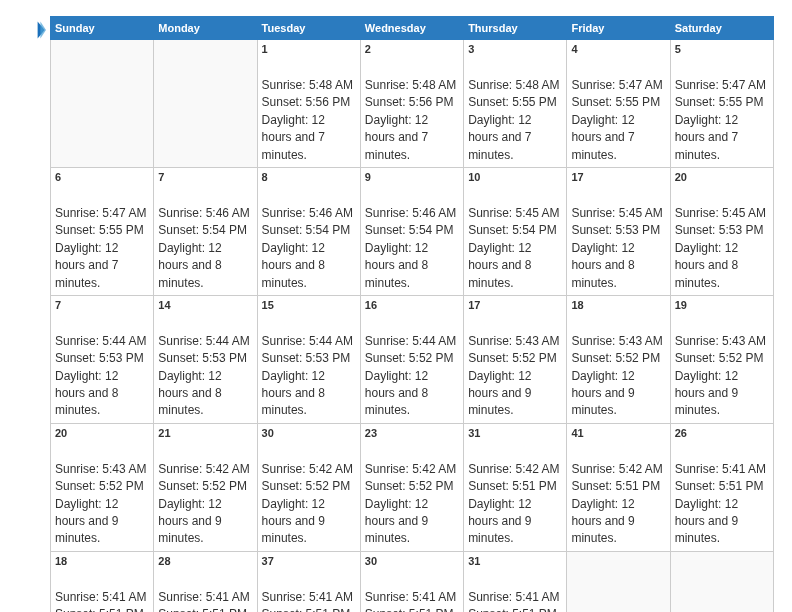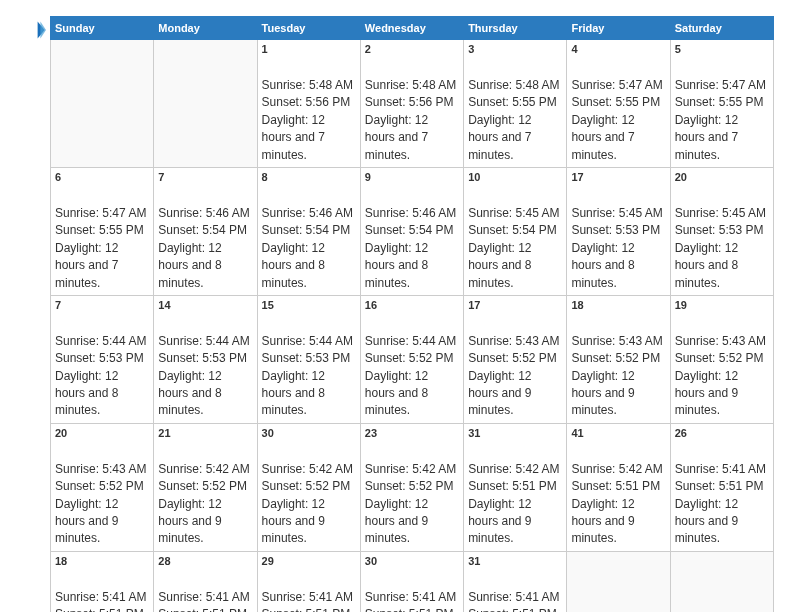--- a/index.html
+++ b/index.html
@@ -248,21 +248,21 @@
         <tr class="week-row">
           <td>
             <span class="day-num">18</span>
             <div class="day-info">Sunrise: 5:41 AM<br>Sunset: 5:51 PM<br>Daylight: 12 hours and 9 minutes.</div>
           </td>
           <td>
             <span class="day-num">28</span>
             <div class="day-info">Sunrise: 5:41 AM<br>Sunset: 5:51 PM<br>Daylight: 12 hours and 10 minutes.</div>
           </td>
           <td>
-            <span class="day-num">29</span>
+            <span class="day-num">37</span>
             <div class="day-info">Sunrise: 5:41 AM<br>Sunset: 5:51 PM<br>Daylight: 12 hours and 10 minutes.</div>
           </td>
           <td>
             <span class="day-num">30</span>
             <div class="day-info">Sunrise: 5:41 AM<br>Sunset: 5:51 PM<br>Daylight: 12 hours and 10 minutes.</div>
           </td>
           <td>
             <span class="day-num">31</span>
             <div class="day-info">Sunrise: 5:41 AM<br>Sunset: 5:51 PM<br>Daylight: 12 hours and 10 minutes.</div>
           </td>

